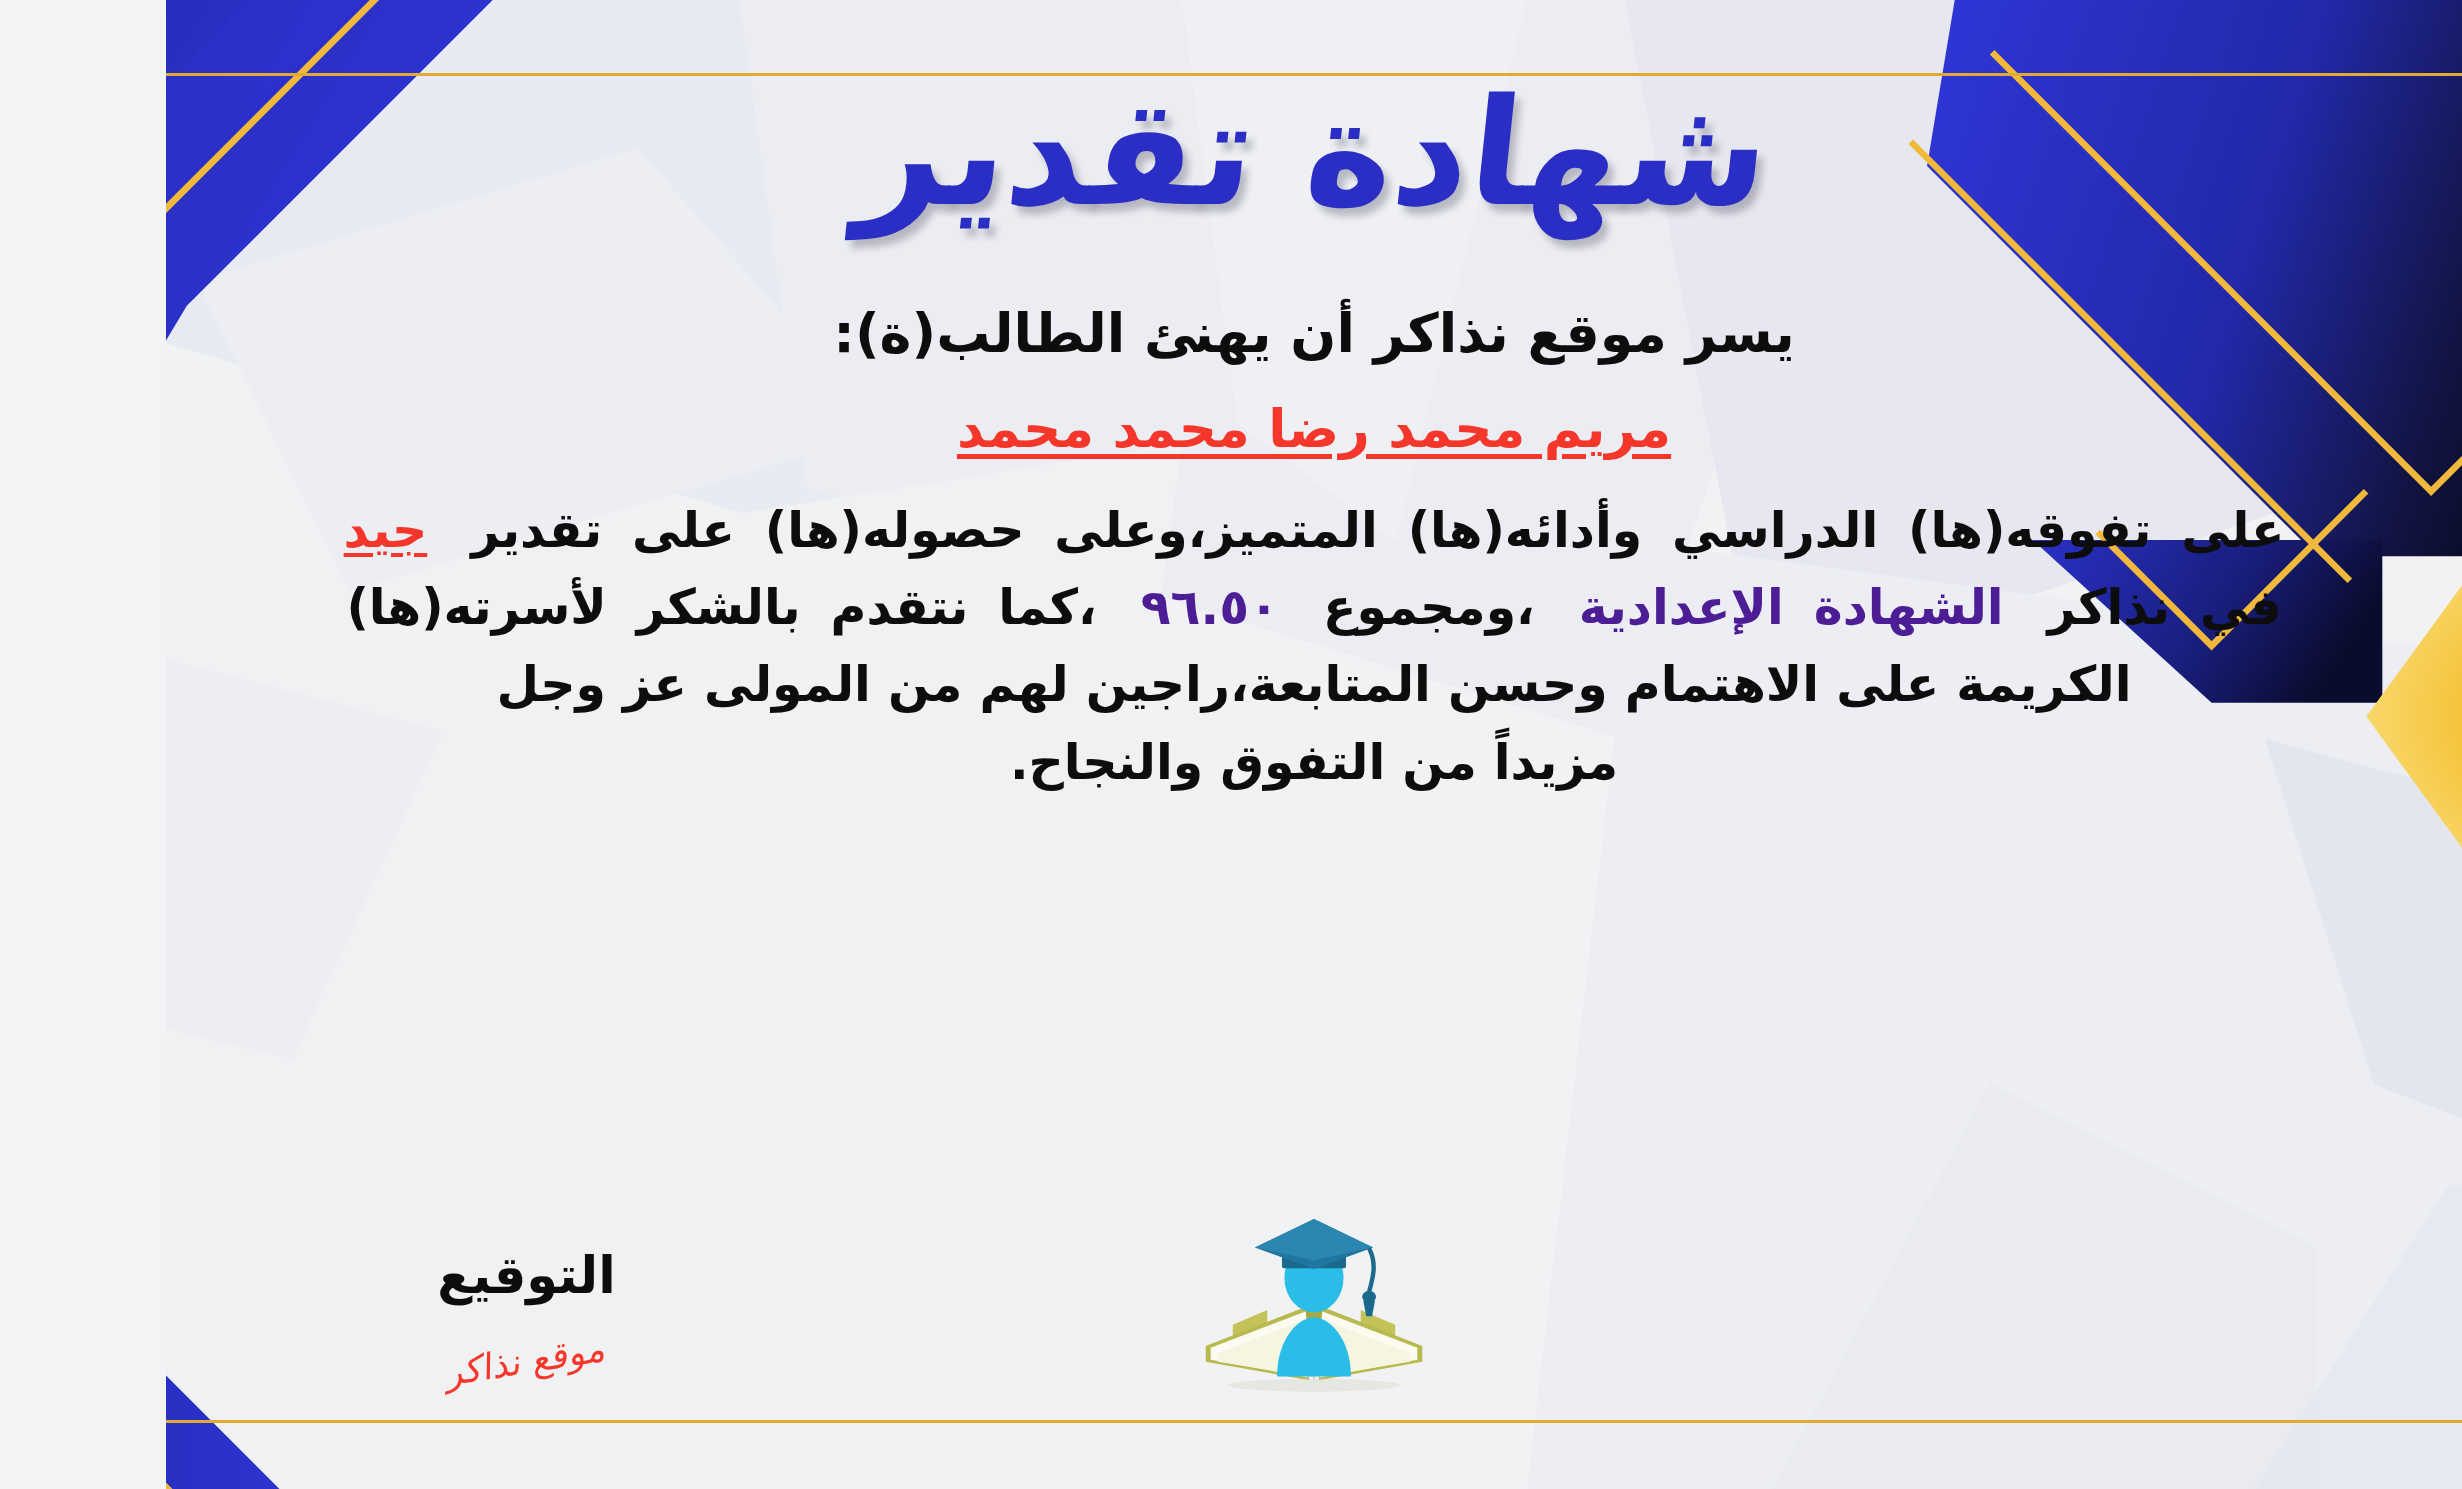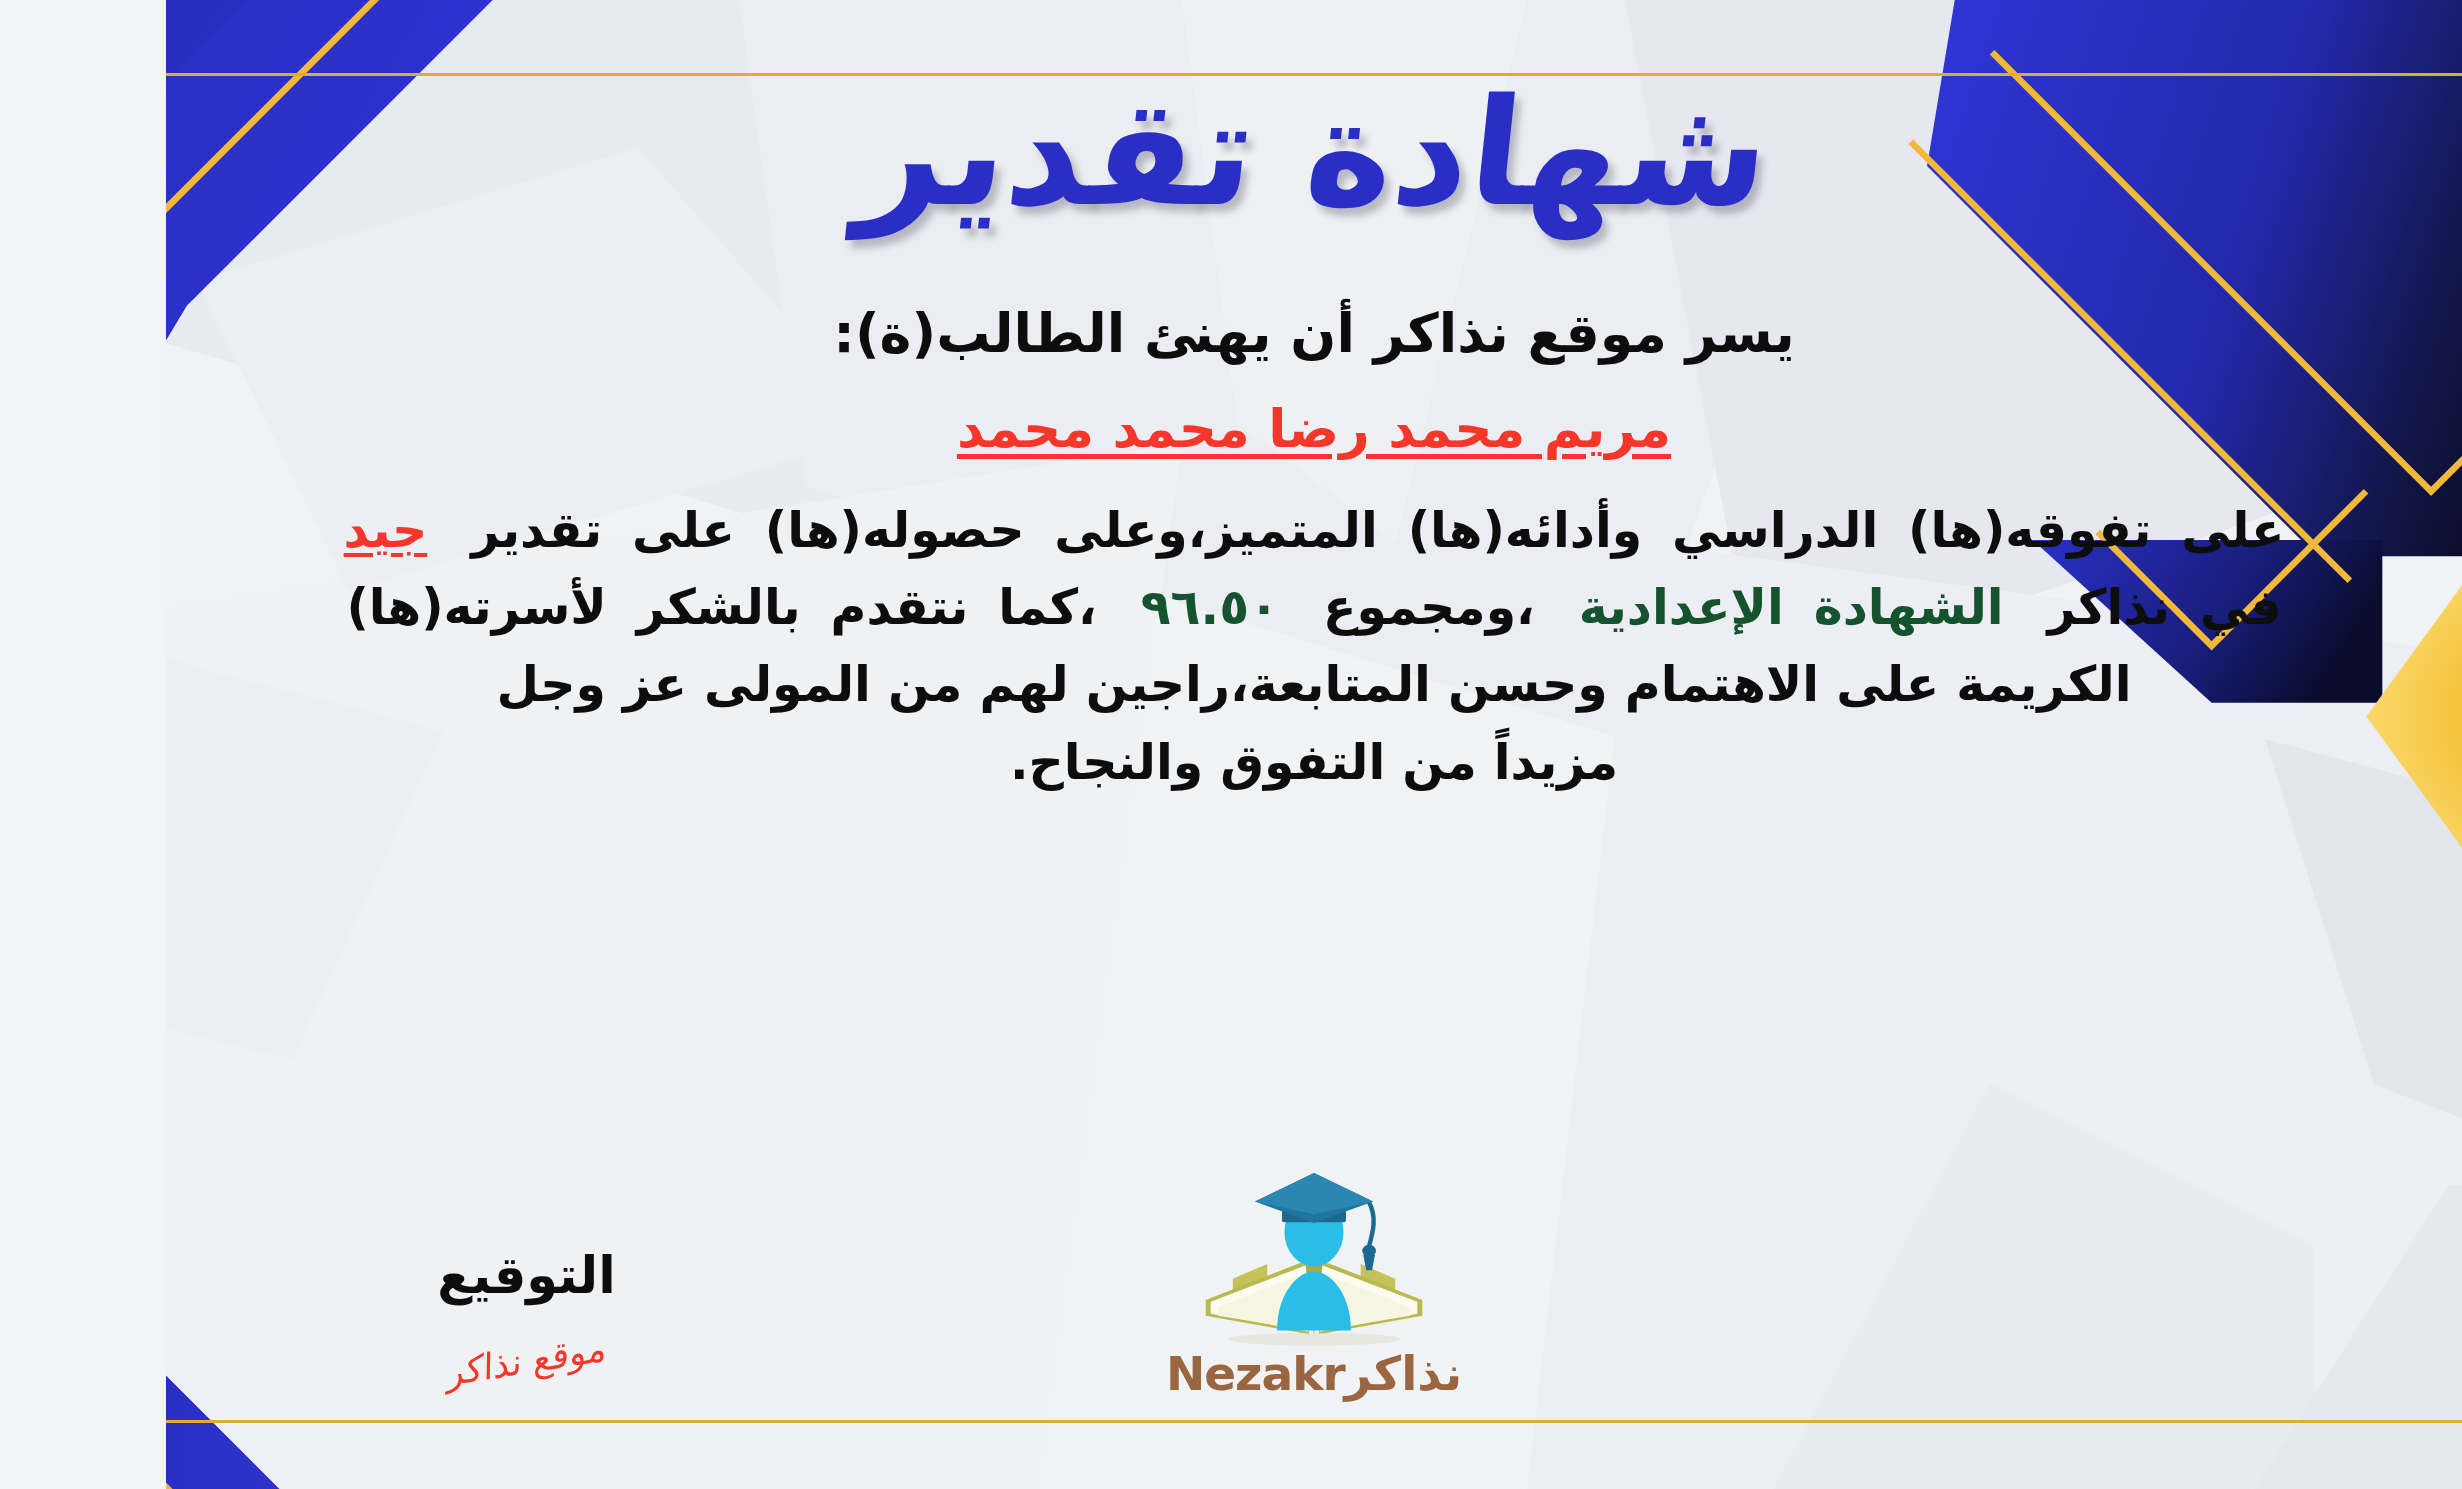--- a/index.html
+++ b/index.html
@@ -161,21 +161,21 @@
     width: 2462px;
     text-align: center;
     font-size: 49px;
     font-weight: 600;
     color: #0d0d0d;
     line-height: 1.58;
     padding: 0 64px;
   }
   .body-line { display: block; white-space: nowrap; }
   .body-line.wide { word-spacing: 12.8px; }
-  .hl { color: #14532d; }
+  .hl { color: #4c1d95; }
   .hl-u { color: #f4372a; text-decoration: underline;
           text-decoration-thickness: 3.9px; text-underline-offset: 5.9px; }
   .gap { display: inline-block; width: 44px; }
 
   
   .footer {
     position: absolute;
     bottom: 89px; left: 0;
     width: 2628px;
     height: 305px;
@@ -364,21 +364,18 @@
           <rect x="221" y="72" width="118" height="11" fill="#f4f7f9"></rect>
 
           <polygon points="280,10 400,68 280,112 160,68" fill="#1f76a0"></polygon>
           <polygon points="280,10 400,68 280,94 160,68" fill="#2c86b2"></polygon>
 
           <path d="M392 70 C408 100 400 130 392 158" stroke="#1b6a8e" stroke-width="9" fill="none"></path>
 
           <ellipse cx="392" cy="168" rx="14" ry="12" fill="#1b6a8e"></ellipse>
           <path d="M380 176 L404 176 L398 208 L386 208 Z" fill="#1b6a8e"></path>
         </svg>
-        <div class="logo-word">
-          <span>نذاكر</span><span>Nezakr</span>
-        </div>
       </div>
 
     </div>
   </div>
 </div>
 
 
 </body></html>

